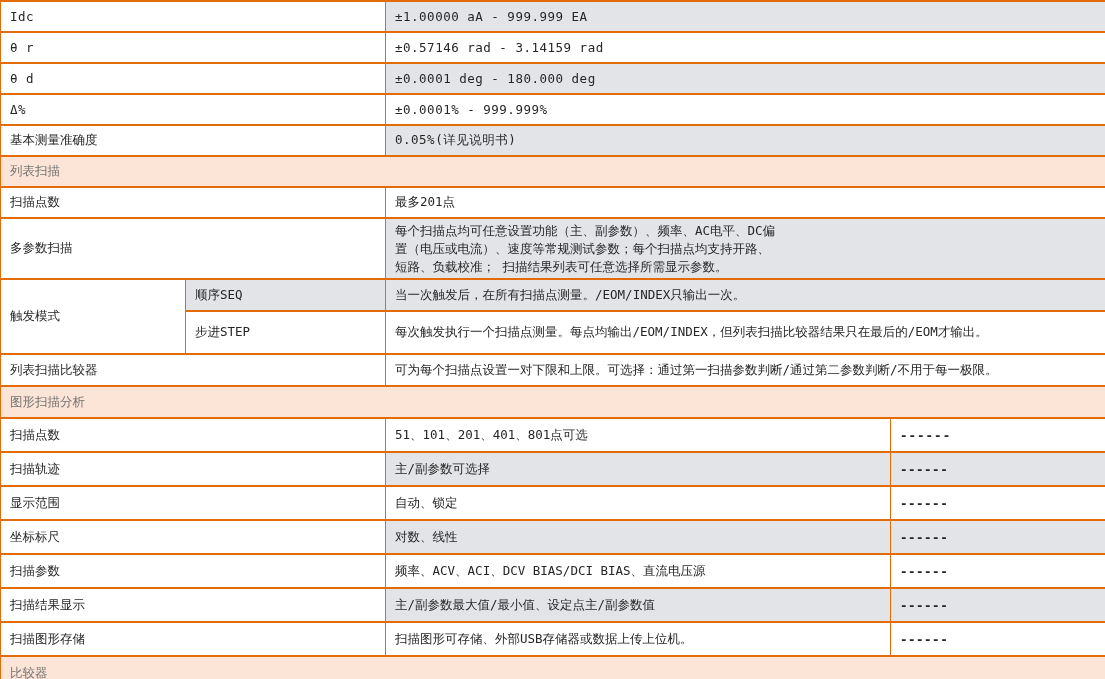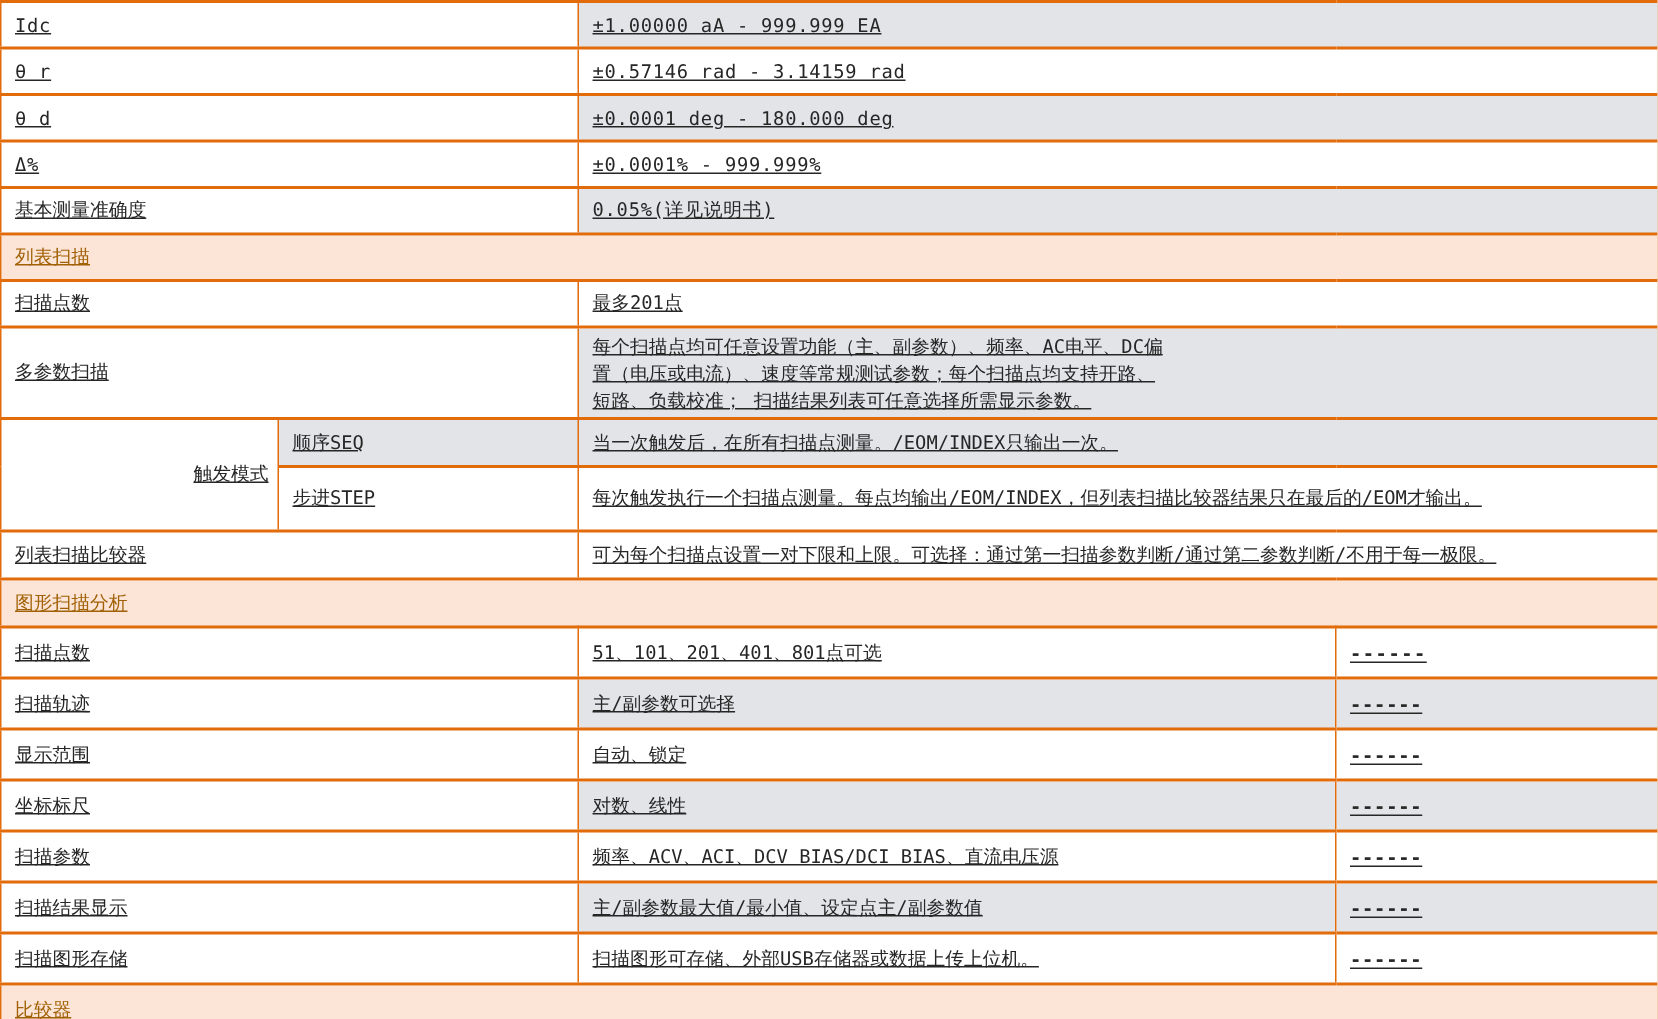--- a/index.html
+++ b/index.html
@@ -7,27 +7,26 @@
   .spec-table{border-collapse:collapse;width:1105px;table-layout:fixed;}
   .spec-table td{
     border:1px solid #e26b0a;
     border-top:2px solid #e26b0a;
     border-bottom:2px solid #e26b0a;
     padding:0 6px 0 9px;
     font-size:12.5px;
     vertical-align:middle;
     overflow:hidden;
     background:#ffffff;
-    text-decoration:underline;
   }
   .gray{background:#e3e4e8 !important;}
-  .section-td{background:#fce4d6 !important;font-size:12.5px;color:#a16207;}
+  .section-td{background:#fce4d6 !important;font-size:12.5px;color:#737373;}
   .mono{font-size:13px;letter-spacing:0.5px;}
   .pre{white-space:pre-line;line-height:18px;padding-top:2px;padding-bottom:2px;}
-  .indent{padding-left:32px;vertical-align:top;padding-top:8px;text-align:right;}
+  .indent{padding-left:32px;vertical-align:top;padding-top:8px;}
   .dash-big{font-size:14px;letter-spacing:1px;font-weight:bold;}
   .dash{font-size:12px;letter-spacing:0.5px;font-weight:bold;}
   .h31{height:31px;} .h61{height:61px;} .h32{height:32px;} .h33{height:43px;} .h34{height:34px;}
 </style>
 </head>
 <body>
 
 <table class="spec-table">
   <colgroup>
     <col style="width:185px">

